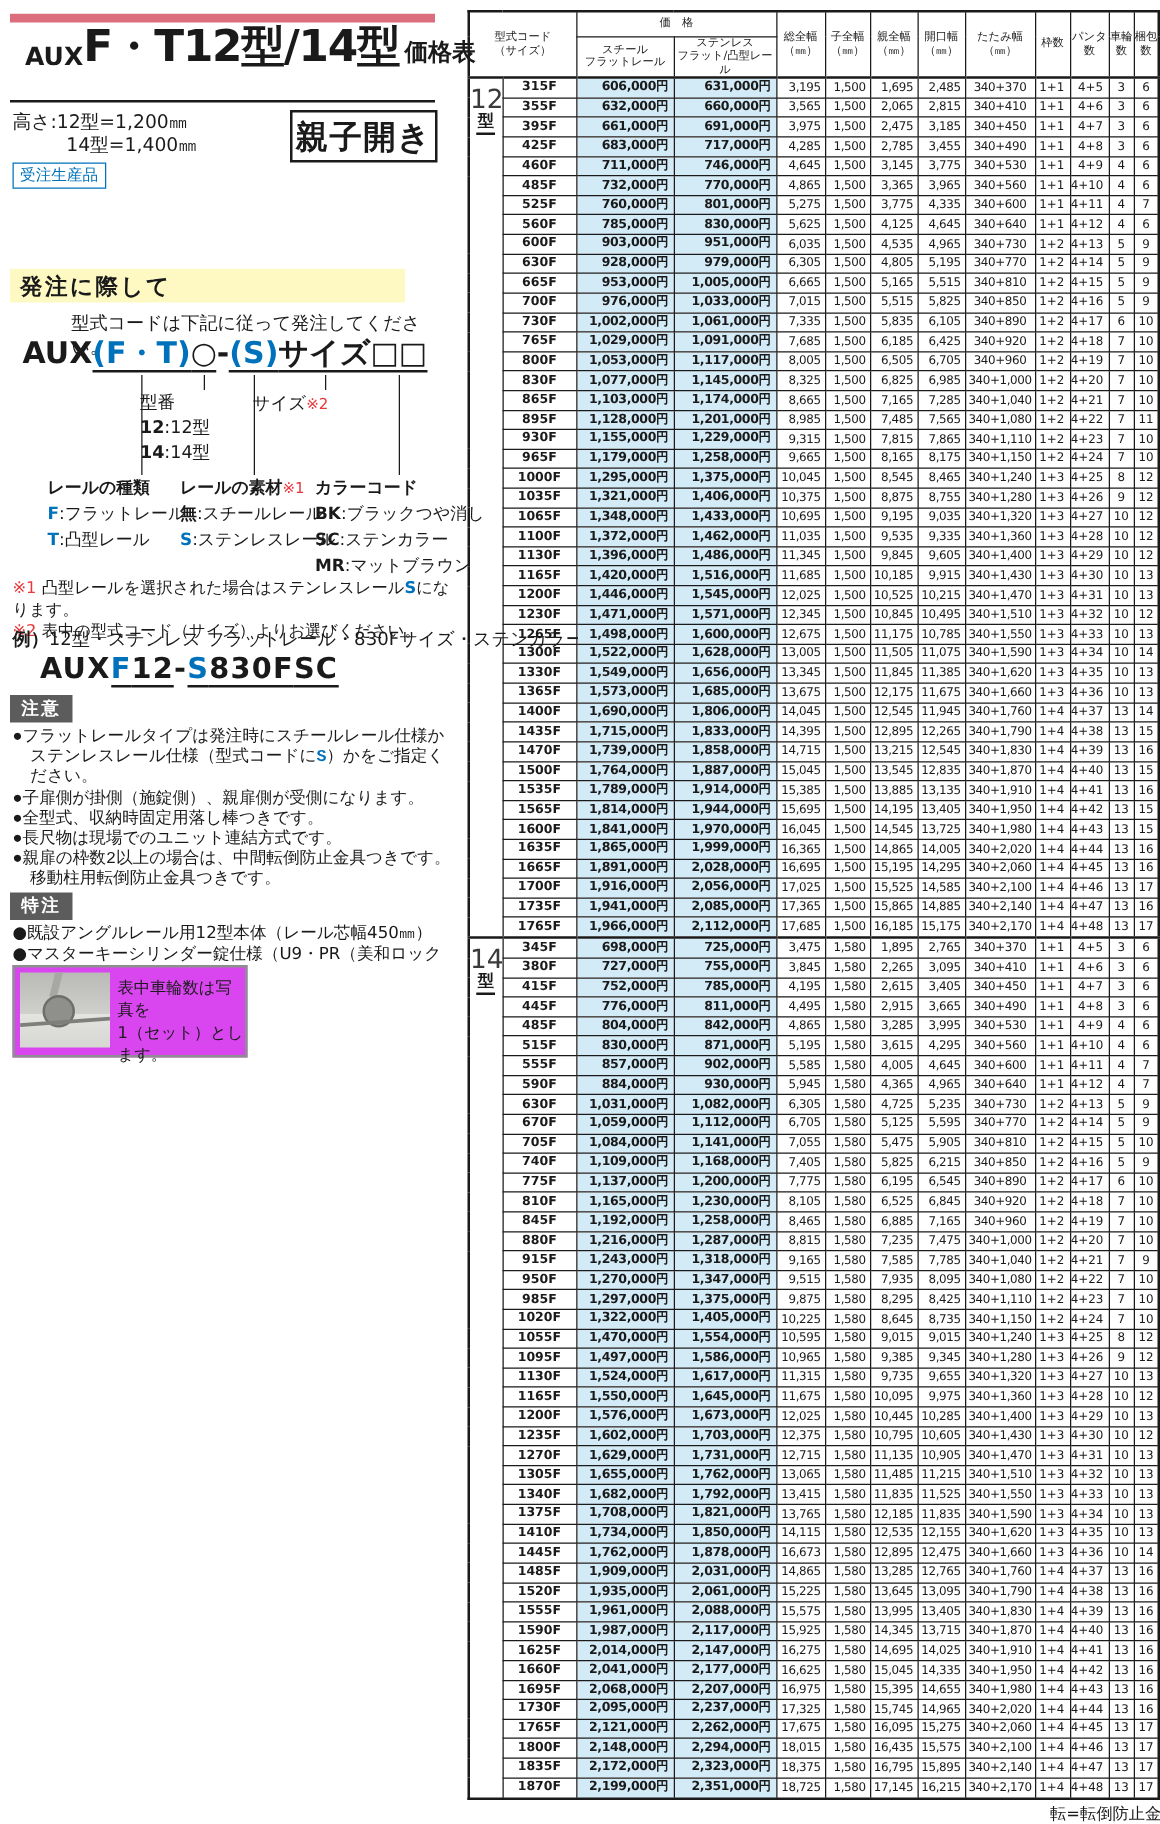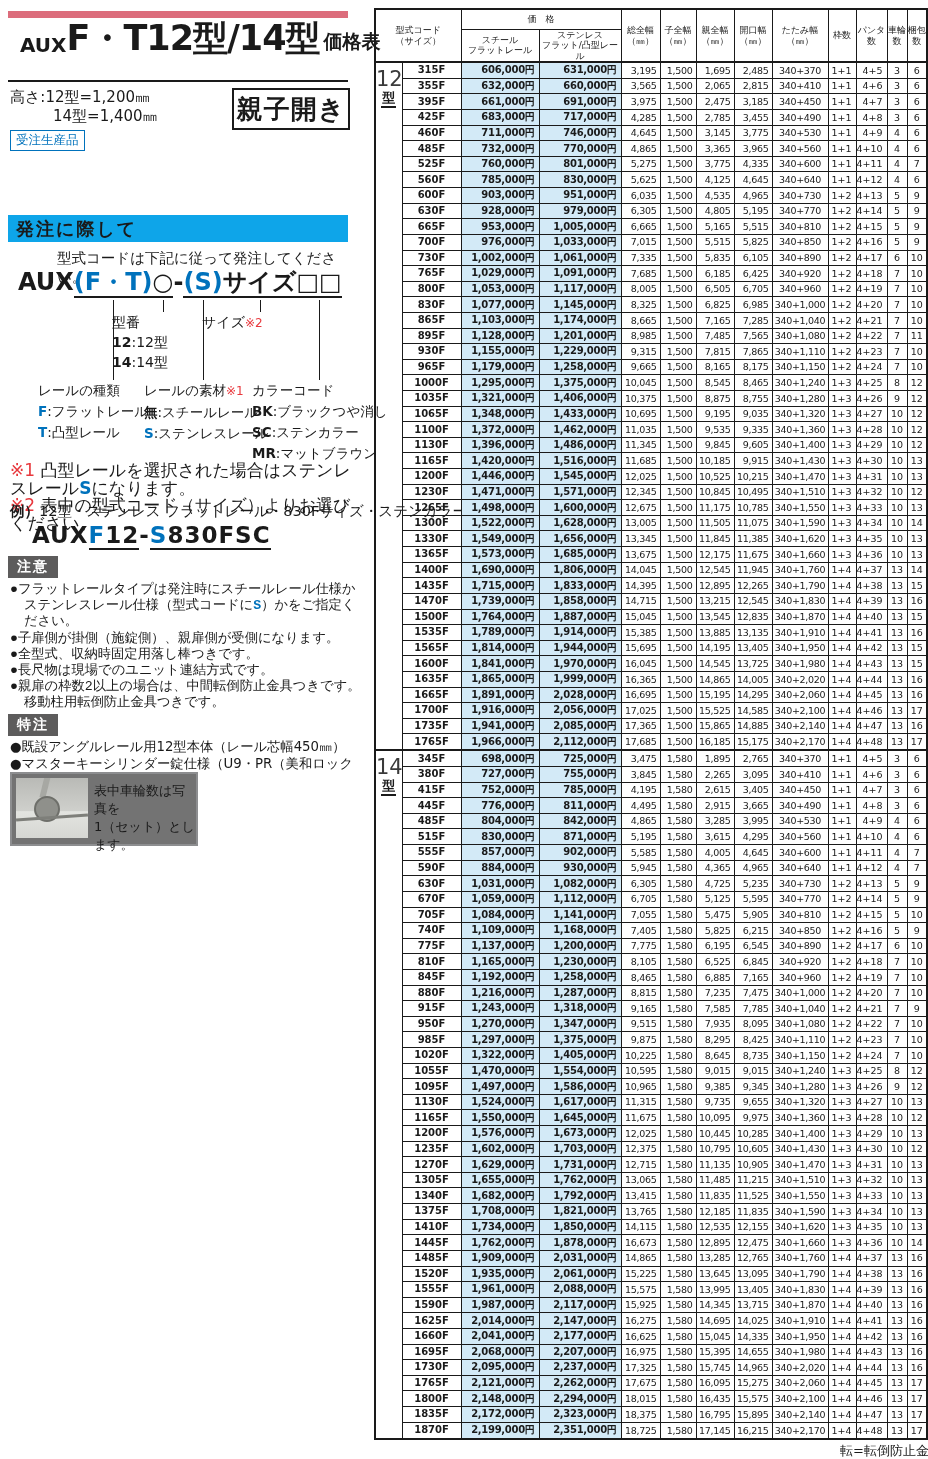--- a/index.html
+++ b/index.html
@@ -13,62 +13,62 @@
   #titlerow{left:12px;top:20px;width:344px;display:flex;align-items:flex-end;white-space:nowrap;}
   .t-prefix{font-size:20px;font-weight:bold;letter-spacing:0;}
   .t-main{font-size:35px;font-weight:bold;letter-spacing:-1px;line-height:1.05;}
   .t-suffix{font-size:19px;font-weight:bold;margin-left:4px;margin-bottom:2px;}
   #titlerule{left:0;top:80px;width:340px;height:0;border-top:2.5px solid #1a1a1a;}
   #heightnote{left:2px;top:88px;font-size:15px;line-height:19px;font-weight:500;}
   #heightnote .l2{padding-left:43px;}
   #orderbadge{left:2px;top:130px;border:1.5px solid #0072bc;color:#0072bc;font-size:12.5px;padding:1px 5px;}
   #oyako{left:224px;top:88px;width:114px;height:38px;border:2.5px solid #1a1a1a;display:flex;align-items:center;justify-content:center;font-size:26px;font-weight:bold;letter-spacing:1px;}
 
-  #secbar{left:0;top:215px;width:340px;height:27px;background:#0ea5e9;display:flex;align-items:center;}
+  #secbar{left:0;top:215px;width:316px;height:27px;background:#fef9c3;display:flex;align-items:center;}
   #secbar span{font-size:18px;font-weight:bold;margin-left:8px;letter-spacing:2px;}
   #instruction{left:2px;top:249px;font-size:14.5px;margin-left:47px;}
 
   #bigcode{left:10px;top:268px;font-size:24px;font-weight:bold;white-space:nowrap;letter-spacing:0;}
   #bigcode .u{border-bottom:2.5px solid #1a1a1a;padding-bottom:1px;display:inline-block;line-height:1.1;}
   .blue{color:#0072bc;}
   .red{color:#e8383d;}
   .vline{position:absolute;width:0;border-left:1.5px solid #1a1a1a;}
   #line-ft,#line-s,#line-sq{top:300px;height:80px;}
   #line-maru,#line-size{top:300px;height:12px;}
 
   #modelno{left:104px;top:312px;font-size:14px;line-height:20px;}
   #modelno .ttl{font-weight:500;}
   #modelno b{font-weight:bold;}
   #sizelabel{left:194px;top:314px;font-size:14px;}
   #sizelabel .red{font-size:12px;}
 
   .legendcol{top:380px;font-size:13.5px;line-height:21px;white-space:nowrap;}
-  .legendcol .ttl{font-weight:400;}
+  .legendcol .ttl{font-weight:700;}
   .legendcol .k{font-weight:bold;}
   .legendcol .note{font-size:12px;}
   #legend-type{left:30px;}
   #legend-mat{left:136px;}
   #legend-color{left:244px;}
 
-  #notes{left:2px;top:462px;font-size:17px;line-height:17.5px;}
+  #notes{left:2px;top:462px;font-size:13px;line-height:17.5px;}
   #notes .blue{font-weight:bold;}
   #example{left:2px;top:502px;font-size:14.5px;white-space:nowrap;}
   #example .exl{font-weight:bold;}
   #excode{left:24px;top:522px;font-size:23px;font-weight:bold;letter-spacing:1px;white-space:nowrap;}
   #excode .u{border-bottom:2.5px solid #1a1a1a;padding-bottom:0;display:inline-block;line-height:1.15;}
 
   .darklabel{background:#5d5c5c;color:#fff;font-size:14px;font-weight:bold;padding:2px 9px;display:inline-block;letter-spacing:2px;}
   #cautionlabel{left:0;top:556px;}
   #cautionlist{left:2px;top:582px;width:352px;font-size:13.3px;line-height:16.2px;}
   #cautionlist div{padding-left:14px;text-indent:-14px;white-space:pre-line;font-family:Liberation Mono, monospace;}
   #tokulabel{left:0;top:714px;}
   #tokulist{left:2px;top:738px;width:352px;font-size:13.3px;line-height:17px;}
   #tokulist div{padding-left:14px;text-indent:-14px;}
 
-  #photobox{left:2px;top:772px;width:184px;height:70px;border:2px solid #8d8e90;background:#737373;}
+  #photobox{left:2px;top:772px;width:184px;height:70px;border:2px solid #8d8e90;background:#d946ef;}
   #photo{position:absolute;left:4px;top:4px;width:72px;height:60px;background:linear-gradient(180deg,#b9bab6 0%,#cfd0cc 55%,#e3e4e0 56%,#d6d7d3 100%);overflow:hidden;}
   #photo .rail{position:absolute;left:0;top:38px;width:72px;height:3px;background:#7e7f7a;transform:rotate(-4deg);}
   #photo .wheel{position:absolute;left:18px;top:18px;width:22px;height:22px;border-radius:50%;background:#8f908b;border:2px solid #6e6f6a;}
   #photo .post{position:absolute;left:26px;top:-2px;width:6px;height:22px;background:#a7a8a3;transform:rotate(14deg);}
   #photocap{position:absolute;left:82px;top:8px;font-size:13px;line-height:18px;white-space:pre-line;}
 
   
   #tablewrap{position:absolute;left:374px;top:8px;width:552px;}
   table{border-collapse:collapse;table-layout:fixed;width:552px;height:1432px;}
   th,td{border:1px solid #1a1a1a;padding:0;overflow:hidden;}

